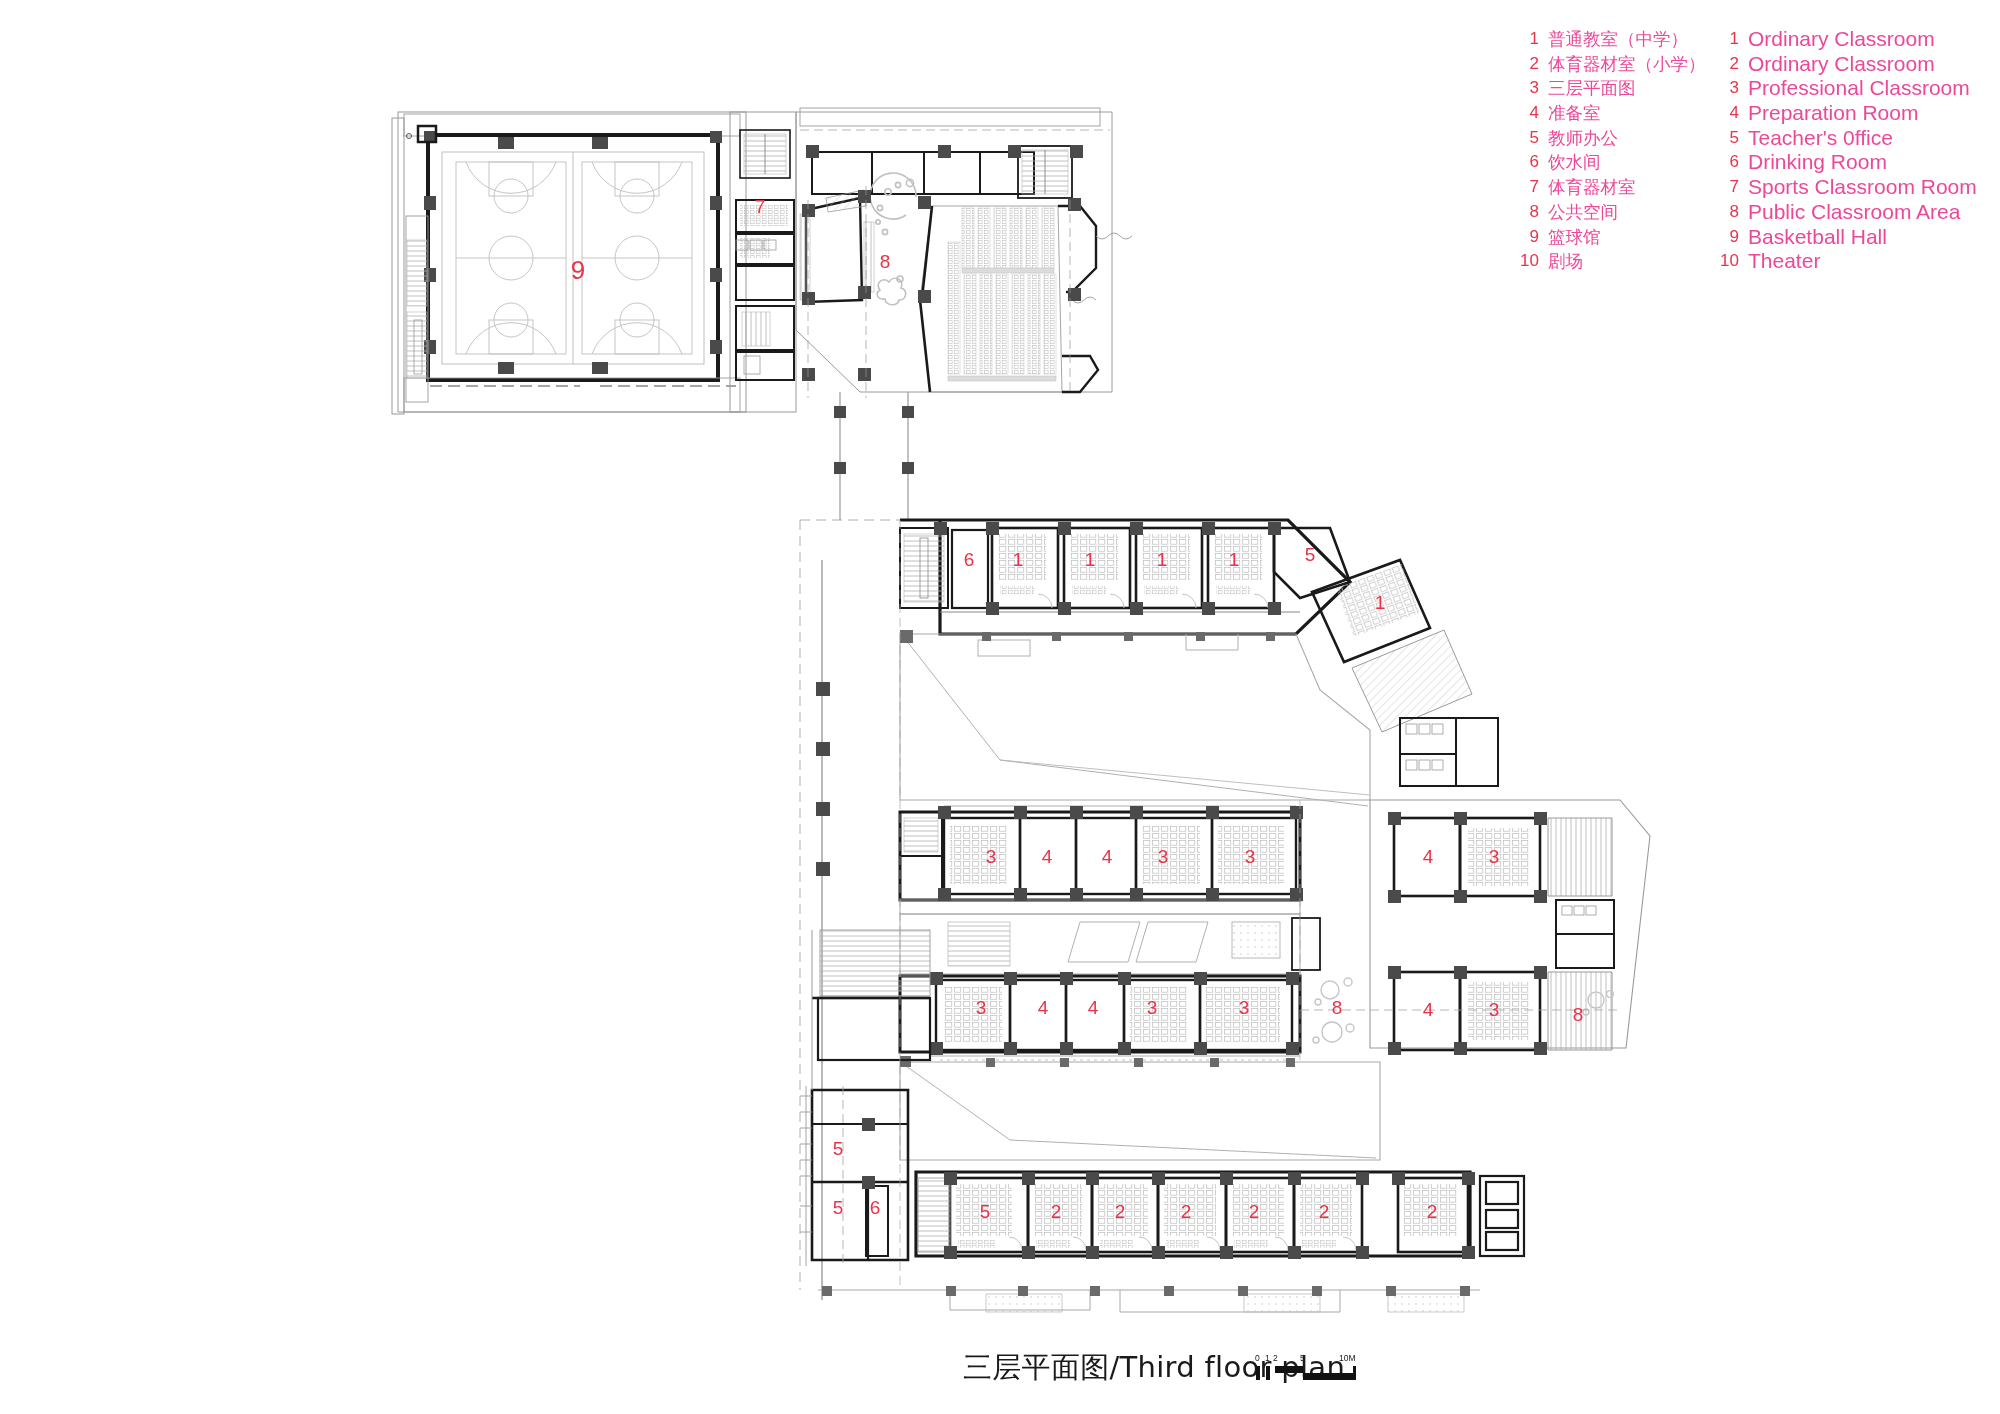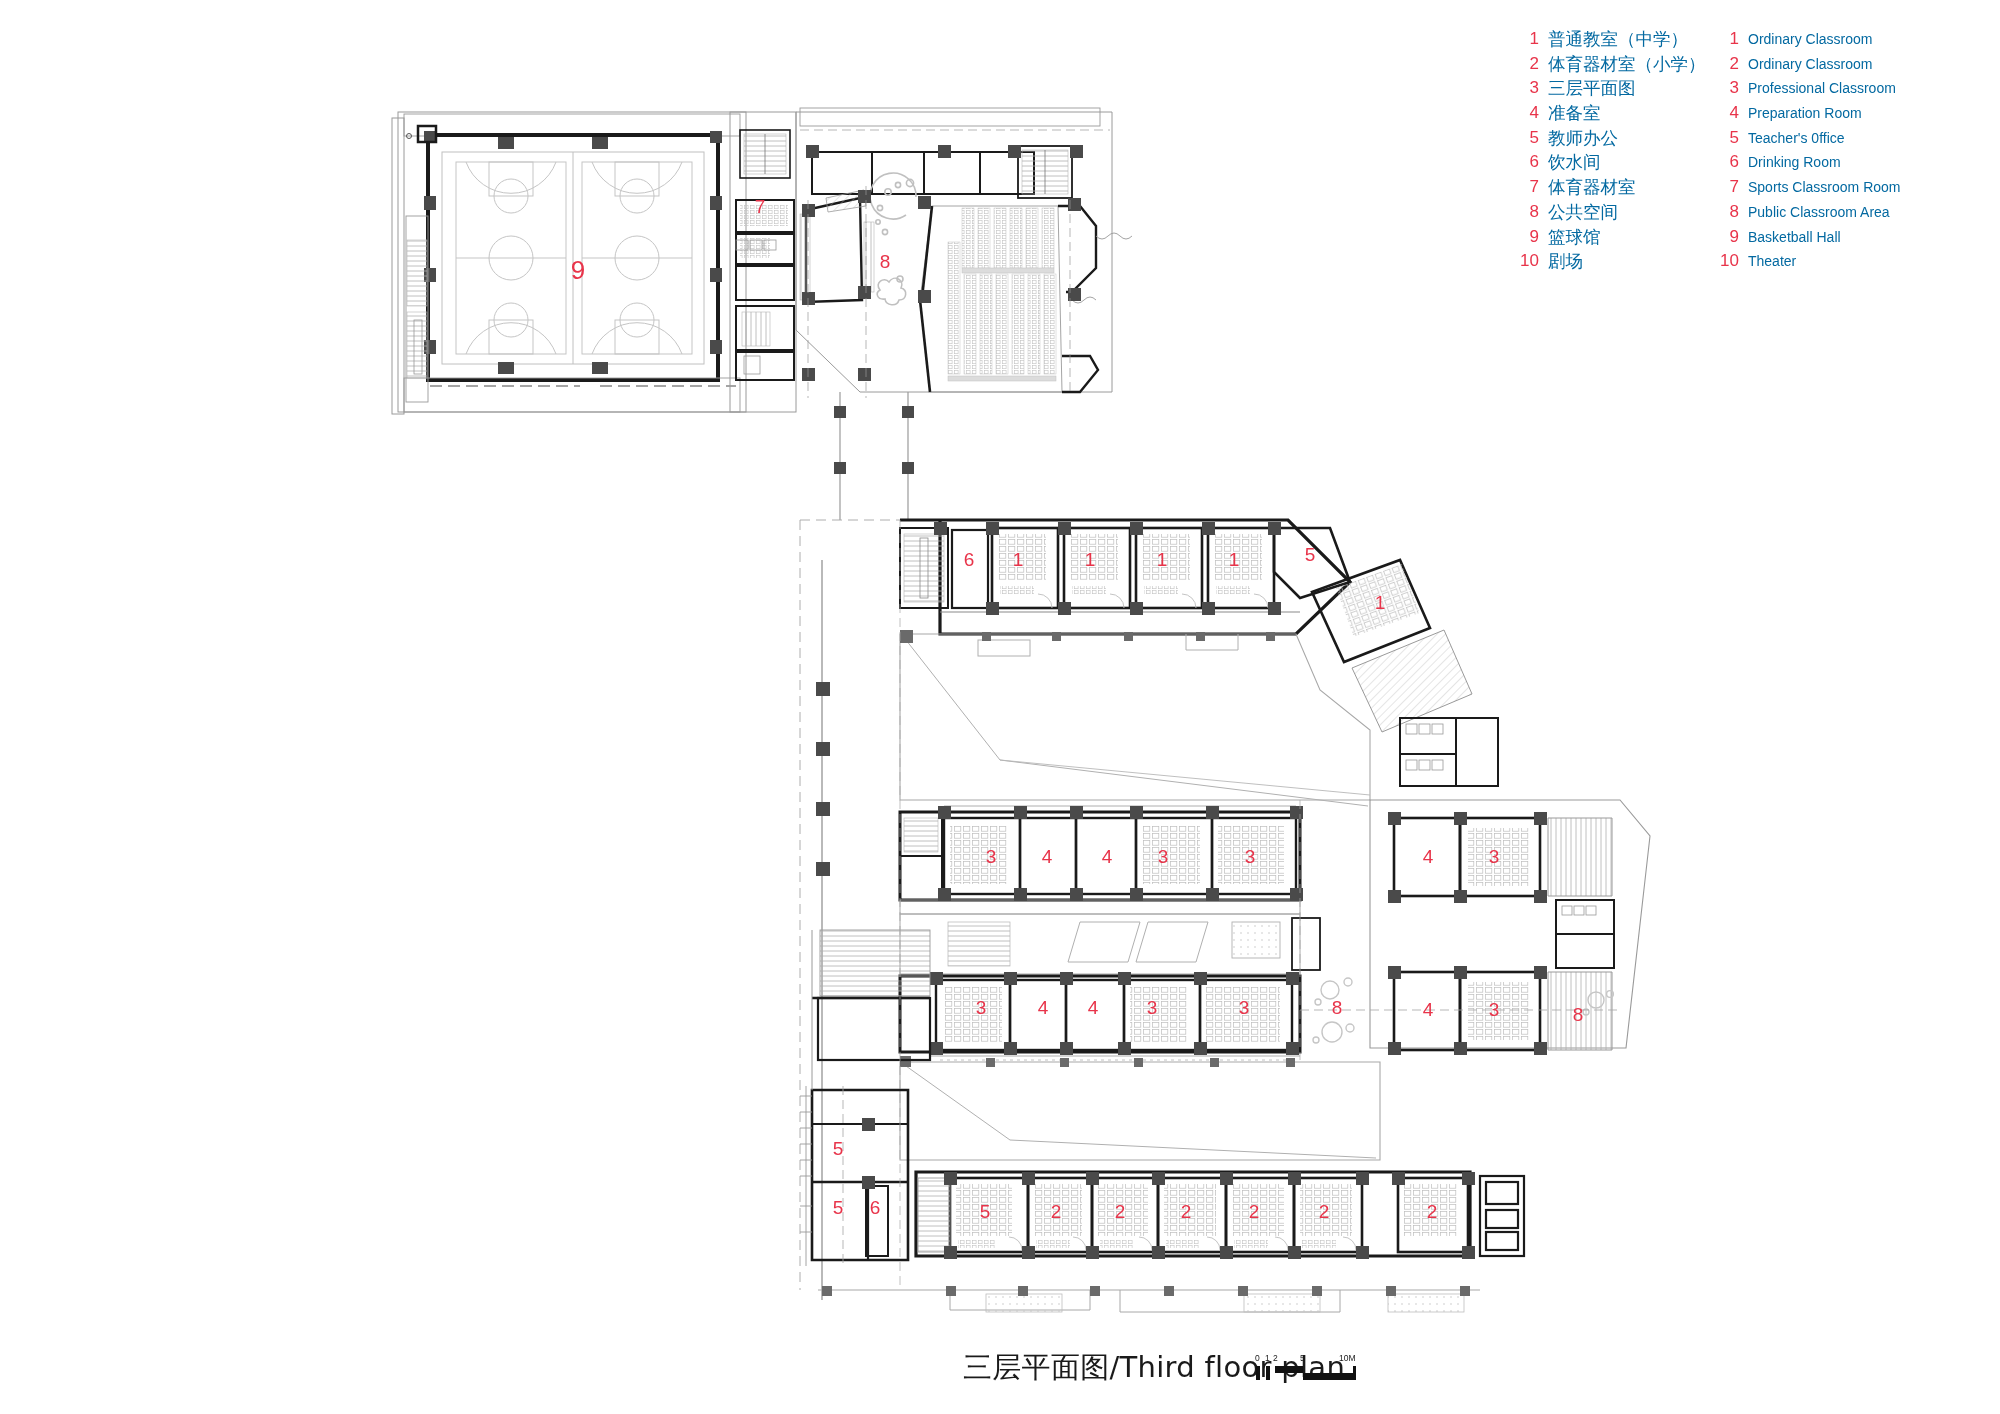--- a/index.html
+++ b/index.html
@@ -13,23 +13,23 @@
     position:absolute;left:1513px;top:28px;width:470px;
   }
   .legend-row{display:flex;align-items:flex-start;height:24.7px;}
   .lg-col{display:flex;align-items:flex-start;}
   .lg-col.cn{width:200px;}
   .lg-num{
     color:#e8344a;font-size:17px;line-height:22px;
     width:26px;text-align:right;margin-right:9px;flex:0 0 26px;
     font-family:"Liberation Sans",sans-serif;
   }
-  .lg-txt{font-size:17.5px;line-height:22px;color:#0369a1;white-space:nowrap;
+  .lg-txt{font-size:17.5px;line-height:22px;color:#ec4899;white-space:nowrap;
     font-family:"DejaVu Sans","Liberation Sans",sans-serif;}
-  .lg-txt.en{font-family:"Liberation Sans",sans-serif;font-size:14px;}
+  .lg-txt.en{font-family:"Liberation Sans",sans-serif;font-size:21px;}
 
   
   #caption{
     position:absolute;left:963px;top:1348px;
     font-size:29px;letter-spacing:0.3px;color:#1a1a1a;white-space:nowrap;
     font-family:"DejaVu Sans","Liberation Sans",sans-serif;
   }
   #scalebar{position:absolute;left:1253px;top:1350px;width:110px;height:36px;}
 
   

